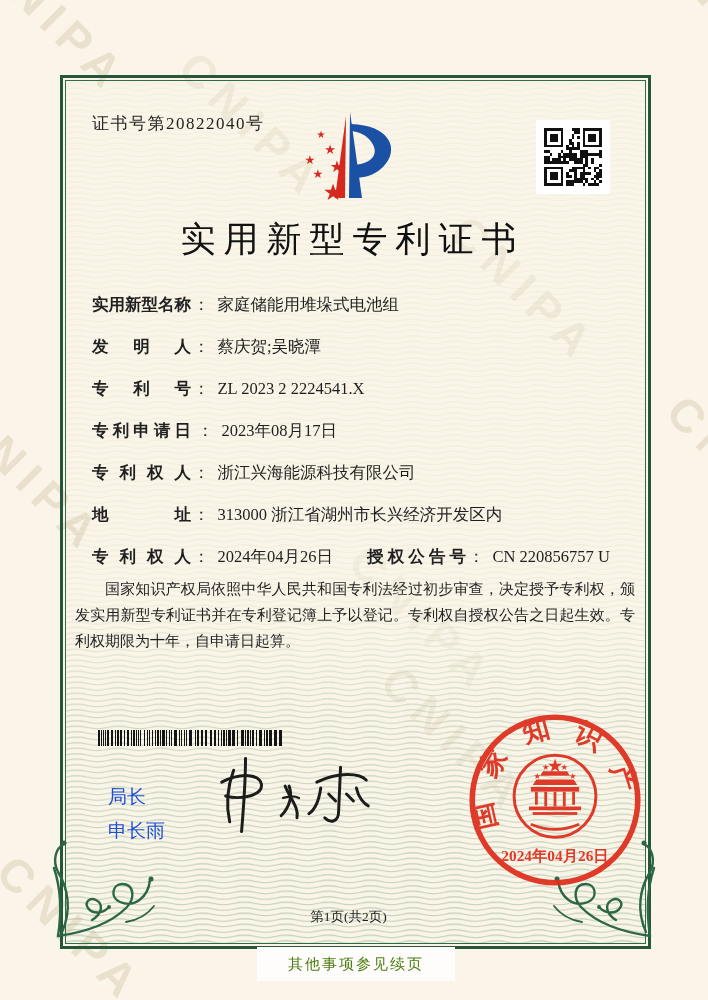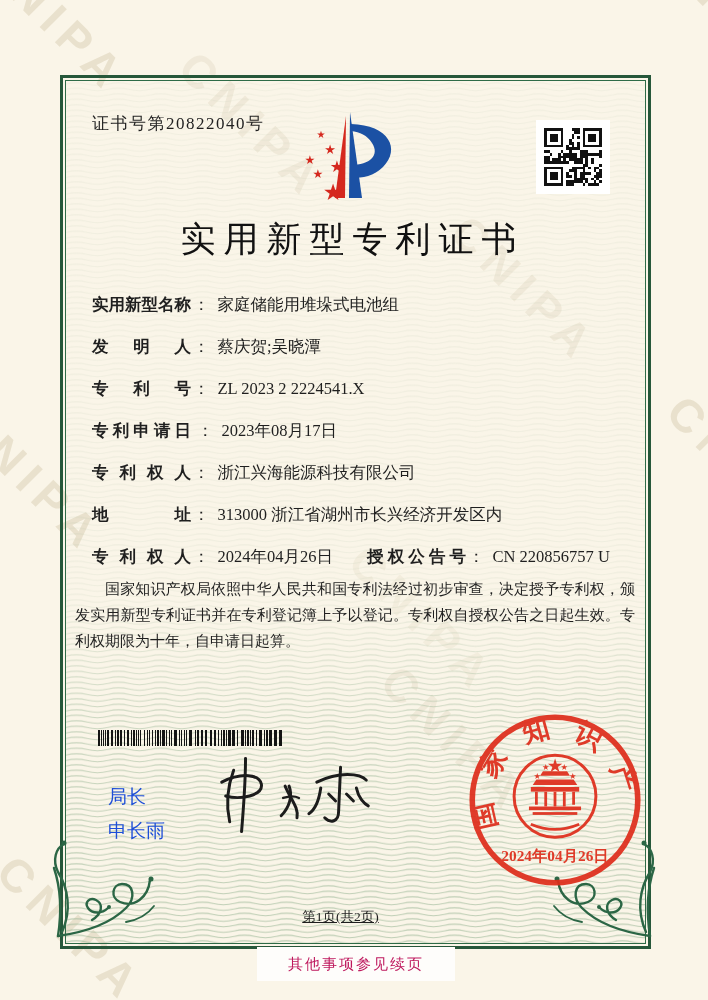--- a/index.html
+++ b/index.html
@@ -36,24 +36,24 @@
   
   .paras{position:absolute;left:75px;top:578px;width:560px;font-size:15px;line-height:1.72;
          text-align:justify;font-family:Liberation Mono, monospace;}
   .paras p{margin:0 0 6px 0;text-indent:2em;}
   
   .barcode{position:absolute;left:98px;top:730px;width:186px;height:16px;}
   .signer{position:absolute;left:92px;top:780px;font-family:Liberation Serif, serif;
           font-size:19px;line-height:34px;color:#1d4ed8;margin-left:16px;}
   .signature{position:absolute;left:198px;top:750px;width:198px;height:88px;}
   .seal{position:absolute;left:462px;top:707px;width:186px;height:186px;opacity:.92;}
-  .page-num{position:absolute;left:48px;top:908px;width:585px;text-align:center;font-size:13.5px;text-decoration:underline;}
+  .page-num{position:absolute;left:56px;top:908px;width:585px;text-align:center;font-size:13.5px;}
   .cont-note{position:absolute;left:257px;top:947px;width:198px;height:34px;background:#fefdfb;
              display:flex;align-items:center;justify-content:center;font-size:15px;
-             letter-spacing:2px;color:#be185d;}
+             letter-spacing:2px;color:#4d7c0f;}
 </style>
 </head>
 <body>
 
 <div class="page">
 
   <span class="wm" style="left:-38px;top:-8px;">CNIPA</span>
   <span class="wm" style="left:636px;top:-18px;">CNIPA</span>
   <span class="wm light" style="left:160px;top:98px;">CNIPA</span>
   <span class="wm light" style="left:432px;top:262px;">CNIPA</span>

